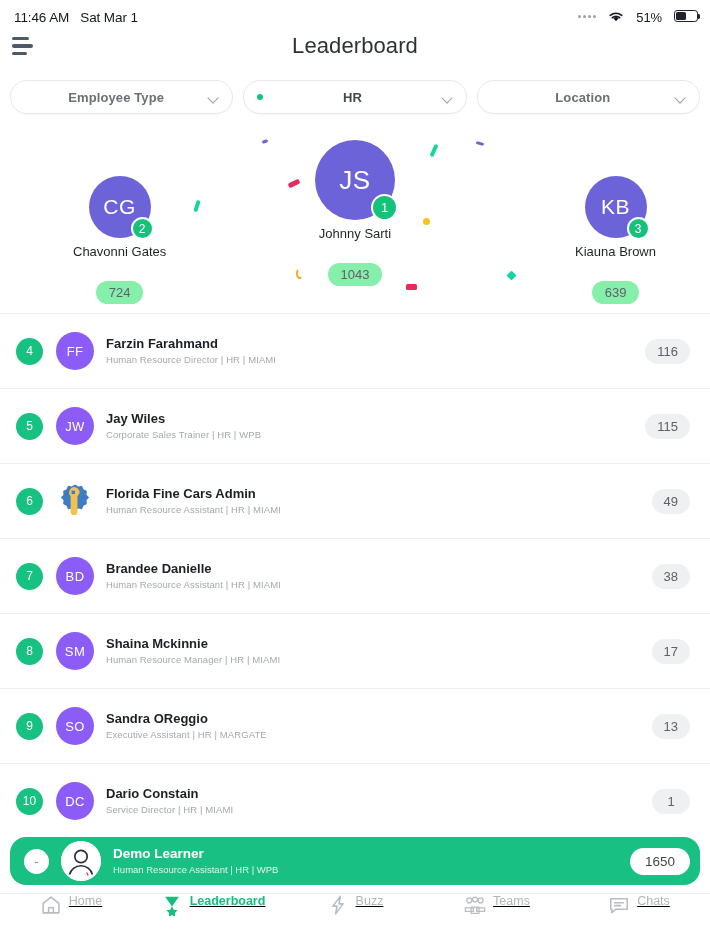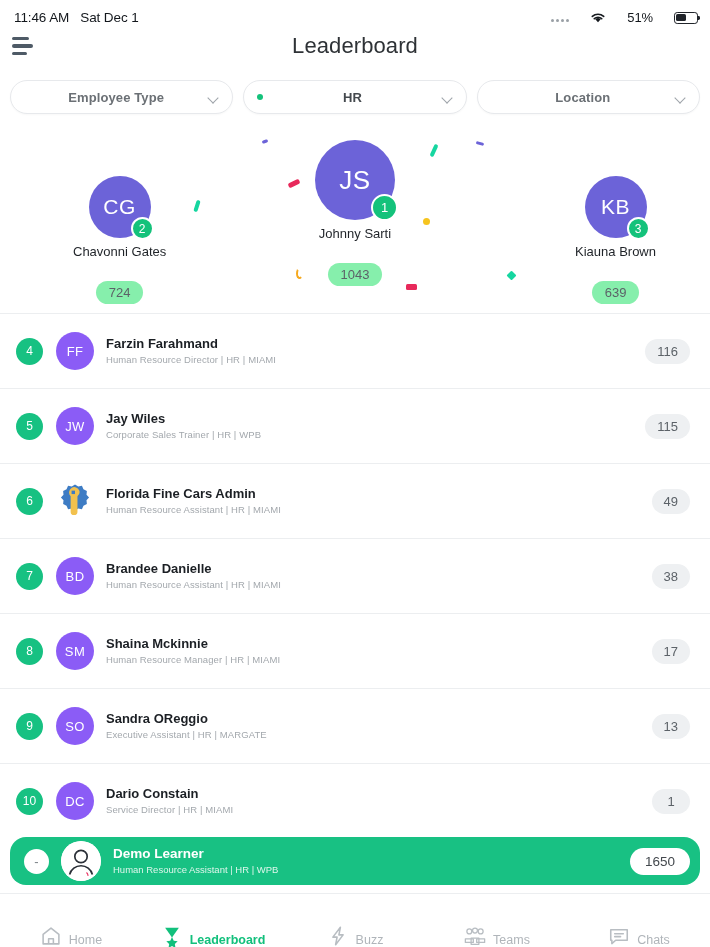--- a/index.html
+++ b/index.html
@@ -29,21 +29,21 @@
     align-items: center;
     justify-content: space-between;
     padding: 13px 12px 0 14px;
     font-size: 13.5px;
     color: #13171c;
     letter-spacing: -0.1px;
   }
   .sb-left { display: flex; align-items: baseline; gap: 11px; }
   .sb-time { font-weight: 500; }
   .sb-date { font-weight: 500; }
-  .sb-right { display: flex; align-items: center; gap: 21px; }
+  .sb-right { display: flex; align-items: flex-start; gap: 12px; }
   .sb-dots { display: flex; gap: 2px; align-items: flex-end; height: 8px; }
   .sb-dots i { width: 3px; height: 3px; background: #9aa0a6; border-radius: 50%; display: block; }
   .sb-pct { font-weight: 500; font-size: 13px; }
   .batt {
     width: 24px; height: 12px; border: 1.3px solid #20242a;
     border-radius: 3.2px; position: relative; display: flex;
     align-items: center; padding: 1.3px;
   }
   .batt::after {
     content: ""; position: absolute; right: -3.3px; top: 3.4px;
@@ -195,36 +195,36 @@
     flex: 0 0 auto; background: #fff; color: #43484d; border-radius: 14px;
     padding: 6px 15px; font-size: 13.5px;
   }
 
   
   .bottomnav {
     flex: 0 0 54px; border-top: 1px solid #eceef0;
     display: flex; align-items: center; background: #fff;
   }
   .nav-item {
-    flex: 1 1 0; display: flex; align-items: flex-end; justify-content: center;
-    gap: 7px; cursor: pointer; height: 100%;
+    flex: 1 1 0; display: flex; align-items: flex-start; justify-content: center;
+    gap: 7px; cursor: pointer; height: 100%; text-decoration: underline;
   }
   .nav-label { font-size: 12.5px; color: #b0b5ba; }
   .nav-item.active .nav-label { color: #12c07c; font-weight: 700; }
   .nav-ico { width: 22px; height: 22px; display: block; }
 </style>
 </head>
 <body>
 
 <div id="app">
 
   <div class="statusbar">
     <div class="sb-left">
       <span class="sb-time">11:46 AM</span>
-      <span class="sb-date">Sat Dec 1</span>
+      <span class="sb-date">Sat Mar 1</span>
     </div>
     <div class="sb-right">
       <span class="sb-dots">
           <i></i>
           <i></i>
           <i></i>
           <i></i>
         </span>
       <svg class="nav-ico" style="width:16px;height:13px" viewBox="0 0 20 15">
         <path d="M10 13.4 L6.6 9.6 a5.3 5.3 0 0 1 6.8 0 Z" fill="#15191e"></path>

